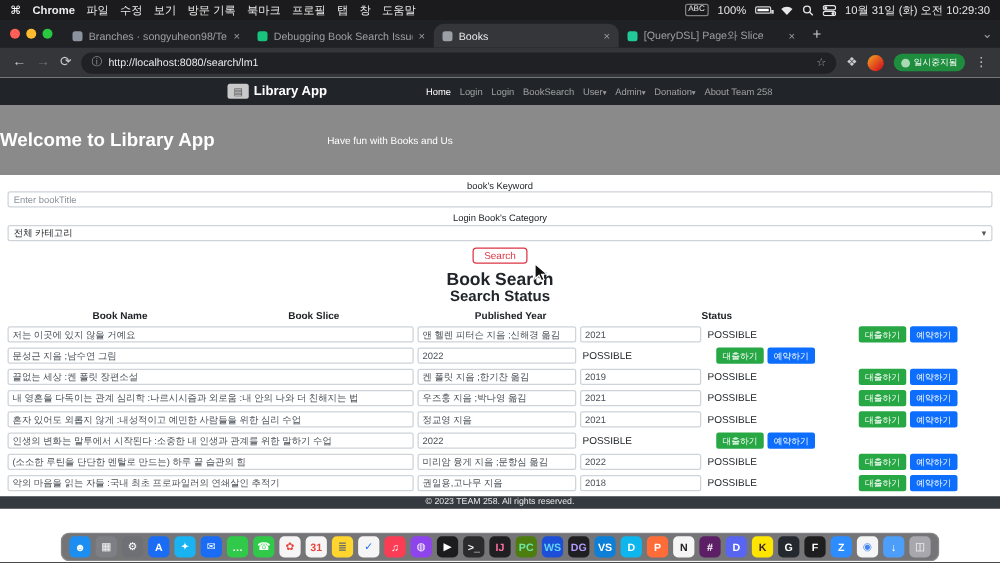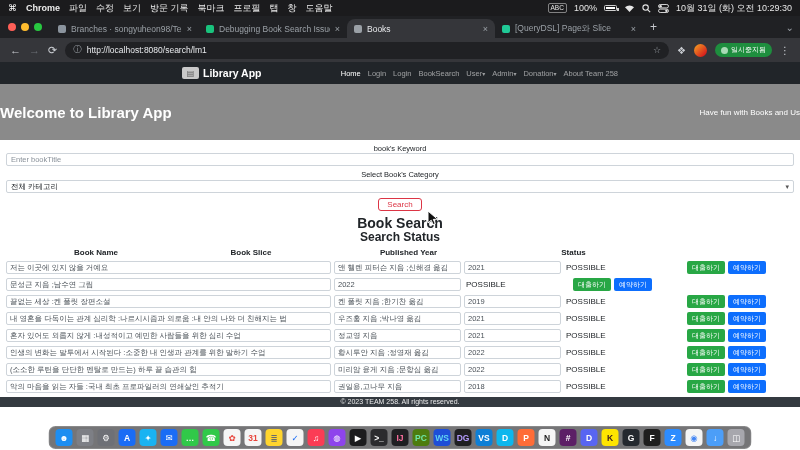--- a/index.html
+++ b/index.html
@@ -54,21 +54,21 @@
   .sitenav .inner{width:436px;display:flex;align-items:center;}
   .brand{color:#fff;font-size:10.5px;font-weight:bold;display:flex;gap:4px;align-items:center;}
   .logo{width:17px;height:12px;background:#c9c9c9;border-radius:2px;color:#555;font-size:8px;
     display:flex;align-items:center;justify-content:center;}
   .navlinks{margin-left:auto;display:flex;gap:7px;font-size:7.5px;color:rgba(255,255,255,.55);align-items:flex-start;}
   .navlink{white-space:nowrap;}
   .navlink.active{color:#fff;}
   .navlink .caret{display:none;font-size:6px;}
   .navlink.has-caret .caret{display:inline;}
 
-  .hero{height:56px;background:#8a8a8a;display:flex;align-items:center;justify-content:space-between;gap:90px;color:#fff;}
+  .hero{height:56px;background:#8a8a8a;display:flex;align-items:center;justify-content:flex-start;gap:90px;color:#fff;}
   .hero .h-title{font-size:15px;font-weight:bold;}
   .hero .h-sub{font-size:8px;}
 
   .flabel{text-align:center;font-size:7.5px;color:#212529;margin-top:5px;height:8px;line-height:8px;}
   .finput,.fselect{display:block;margin:0 auto;width:788px;height:13px;border:1px solid #ced4da;
     border-radius:2px;font-size:7.5px;padding:0 4px;color:#495057;background:#fff;}
   .finput::placeholder{color:#8a929a;}
   .fselect{display:flex;align-items:center;justify-content:space-between;margin-top:1px;color:#212529;}
   .fselect .scaret{color:#555;font-size:7px;}
   .searchbtn{display:block;margin:5px auto 0;background:#fff;color:#dc3545;border:1px solid #dc3545;
@@ -243,21 +243,21 @@
     </div>
 
     <div class="hero">
       <span class="h-title">Welcome to Library App</span>
       <span class="h-sub">Have fun with Books and Us</span>
     </div>
 
     <div class="flabel">book's Keyword</div>
     <input class="finput" placeholder="Enter bookTitle" style="">
 
-    <div class="flabel">Select Book's Category</div>
+    <div class="flabel">Login Book's Category</div>
     <div class="fselect">
       <span>전체 카테고리</span>
       <span class="scaret">▾</span>
     </div>
 
     <button class="searchbtn">Search</button>
 
     <div class="bs-title">Book Search</div>
     <div class="sr-title">Search Status</div>
 
@@ -320,21 +320,20 @@
           <input class="cell-input" readonly="" value="2021" style="">
           <span class="status">POSSIBLE</span>
           <span class="actions">
             <button class="btn-loan">대출하기</button>
             <button class="btn-reserve">예약하기</button>
           </span>
         </div>
 
         <div class="trow">
           <input class="cell-input" readonly="" value="인생의 변화는 말투에서 시작된다 :소중한 내 인생과 관계를 위한 말하기 수업" style="">
-          <input class="cell-input" readonly="" value="황시투안 지음 ;정영재 옮김" style="">
           <input class="cell-input" readonly="" value="2022" style="">
           <span class="status">POSSIBLE</span>
           <span class="actions">
             <button class="btn-loan">대출하기</button>
             <button class="btn-reserve">예약하기</button>
           </span>
         </div>
 
         <div class="trow">
           <input class="cell-input" readonly="" value="(소소한 루틴을 단단한 멘탈로 만드는) 하루 끝 습관의 힘" style="">

